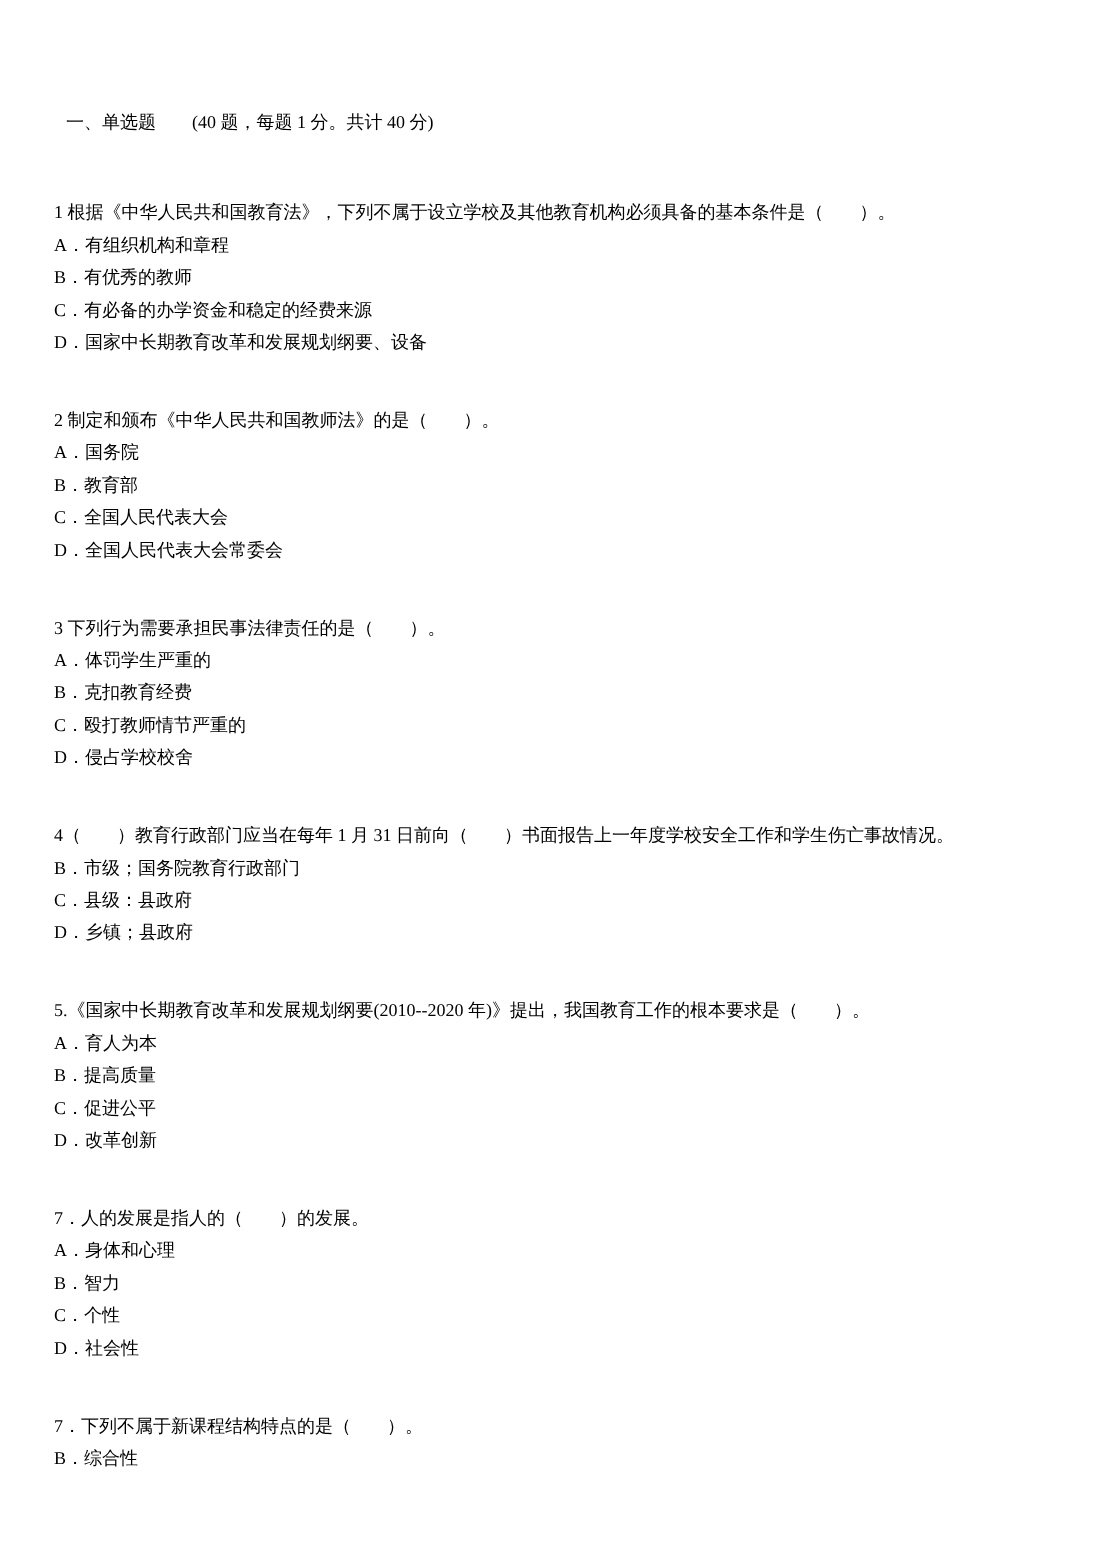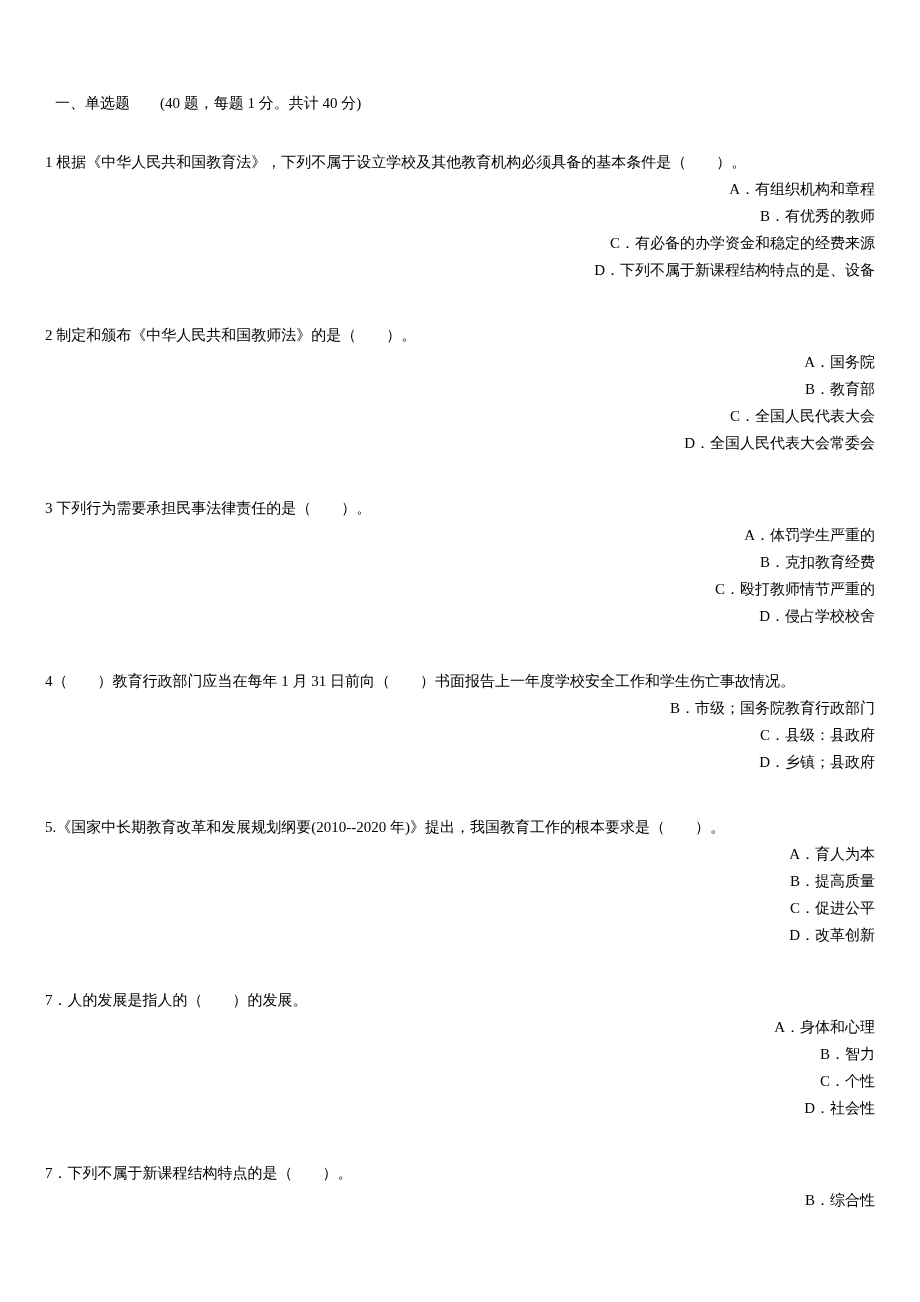--- a/index.html
+++ b/index.html
@@ -9,45 +9,44 @@
       font-size: 15px;
       line-height: 1.8;
       color: #000;
       background: #fff;
       width: 920px;
       box-sizing: border-box;
       padding: 90px 45px 40px 45px;
     }
     .section-title {
       padding-left: 10px;
-      margin-bottom: 32px;
+      margin-bottom: 48px;
       font-family: Liberation Serif, serif;
     }
     .question {
       margin-bottom: 38px;
     }
     .q-stem {
       margin: 0;
     }
     .q-option {
       margin: 0;
-      text-align: right;
     }
   </style>
 </head>
 <body>
 
 <div class="section-title">一、单选题　　(40 题，每题 1 分。共计 40 分)</div>
 
 <div class="question">
   <p class="q-stem">1 根据《中华人民共和国教育法》，下列不属于设立学校及其他教育机构必须具备的基本条件是（　　）。</p>
   <p class="q-option">A．有组织机构和章程</p>
   <p class="q-option">B．有优秀的教师</p>
   <p class="q-option">C．有必备的办学资金和稳定的经费来源</p>
-  <p class="q-option">D．下列不属于新课程结构特点的是、设备</p>
+  <p class="q-option">D．国家中长期教育改革和发展规划纲要、设备</p>
 </div>
 
 <div class="question">
   <p class="q-stem">2 制定和颁布《中华人民共和国教师法》的是（　　）。</p>
   <p class="q-option">A．国务院</p>
   <p class="q-option">B．教育部</p>
   <p class="q-option">C．全国人民代表大会</p>
   <p class="q-option">D．全国人民代表大会常委会</p>
 </div>
 

